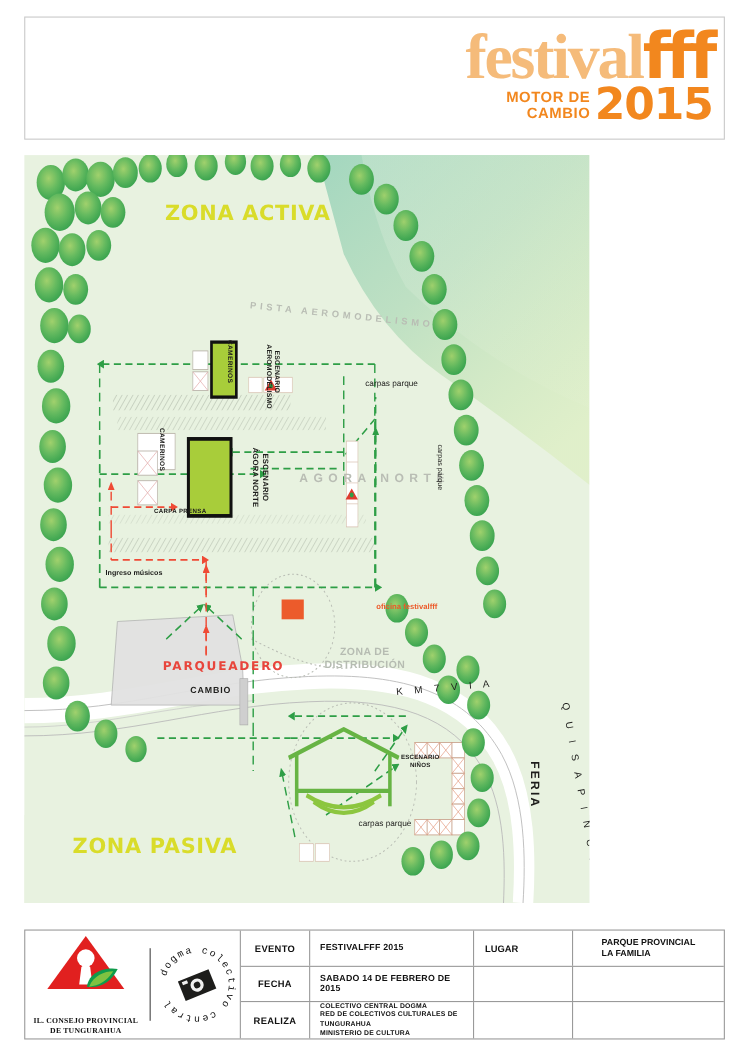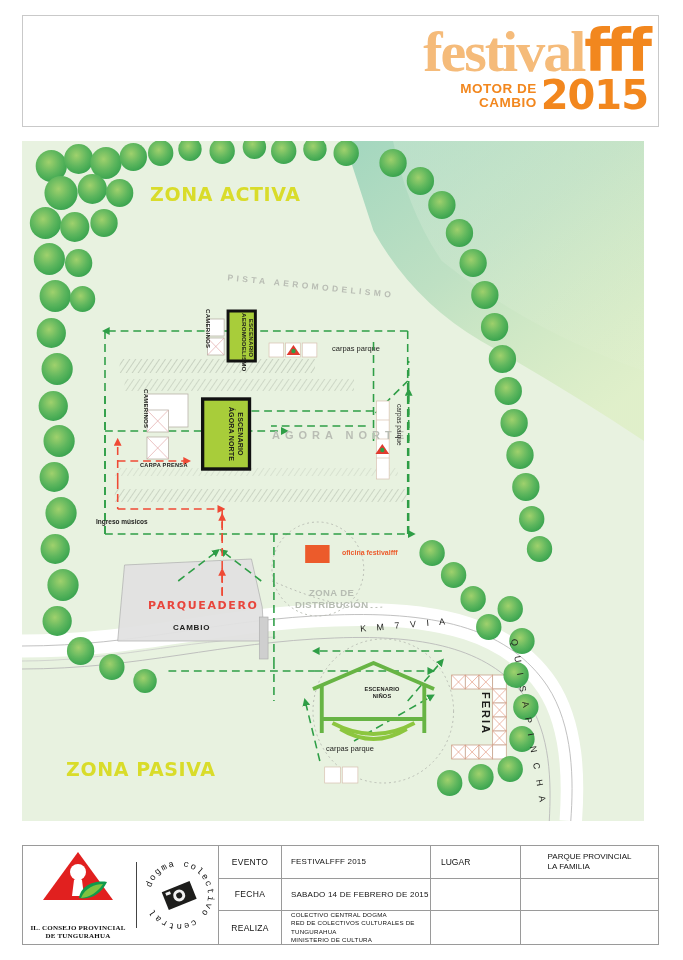--- a/index.html
+++ b/index.html
@@ -31,21 +31,21 @@
     text-align:right;letter-spacing:.5px;padding-bottom:3px;padding-right:4px;
     font-family:"Liberation Sans", sans-serif;
   }
   #logo-year{
     color:#f2871e;font-weight:bold;font-size:40px;line-height:36px;
     letter-spacing:-1px;font-family:"DejaVu Sans", sans-serif;
   }
 
   
   #map{
-    position:absolute;left:22px;top:141px;width:622px;height:680px;
+    position:absolute;left:22px;top:141px;width:514px;height:680px;
     overflow:hidden;background:#ffffff;
   }
   #map-bg{position:absolute;inset:0;background:#e8f2e0;}
   #map-svg{position:absolute;inset:0;width:100%;height:100%;}
 
   .maplabel{position:absolute;white-space:nowrap;pointer-events:none;}
 
   .zona-big{
     font-size:19px;font-weight:bold;color:#d9dc2a;letter-spacing:.6px;
     font-family:"DejaVu Sans", sans-serif;
@@ -89,21 +89,21 @@
     width:196px;display:flex;align-items:center;justify-content:center;
     border-right:1px solid #9a9a9a;box-sizing:border-box;gap:4px;
   }
   #cpt-logo{width:108px;text-align:center;}
   #cpt-name{
     font-family:"Liberation Serif", serif;font-size:7px;line-height:8.4px;
     color:#111;font-weight:bold;letter-spacing:.2px;margin-top:18px;
   }
   #logo-divider{width:1px;height:66px;background:#444;}
   #dogma-logo{width:76px;height:76px;position:relative;}
-  #ftable{flex:1;display:flex;flex-direction:column;}
+  #ftable{flex:1;display:flex;flex-direction:column;font-weight:bold;}
   .frow{flex:1;display:flex;border-bottom:1px solid #9a9a9a;}
   .frow:last-child{border-bottom:none;}
   .fc-key{
     width:63px;border-right:1px solid #9a9a9a;display:flex;align-items:center;
     justify-content:center;font-size:8.5px;color:#111;letter-spacing:.3px;
     box-sizing:border-box;
   }
   .fc-val{
     flex:1;border-right:1px solid #9a9a9a;display:flex;align-items:center;
     padding-left:9px;font-size:8px;color:#111;box-sizing:border-box;

